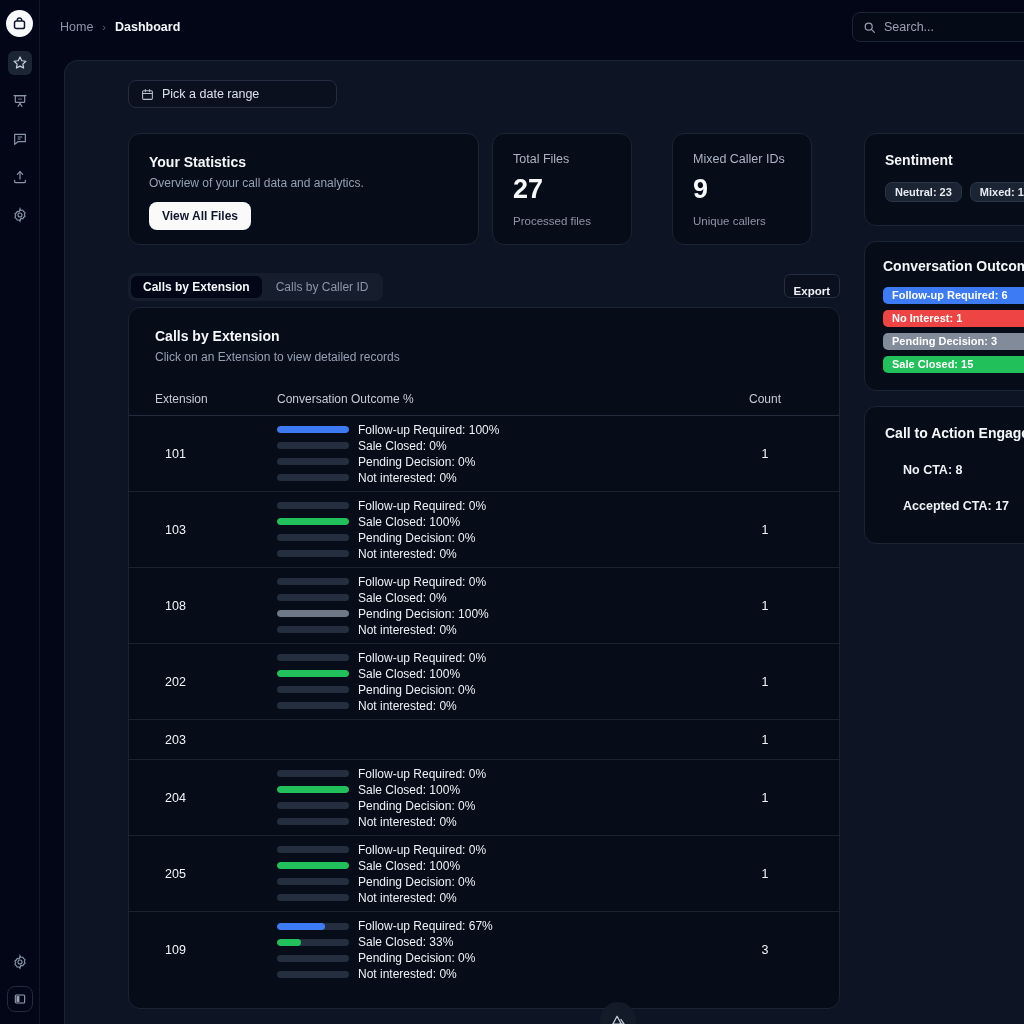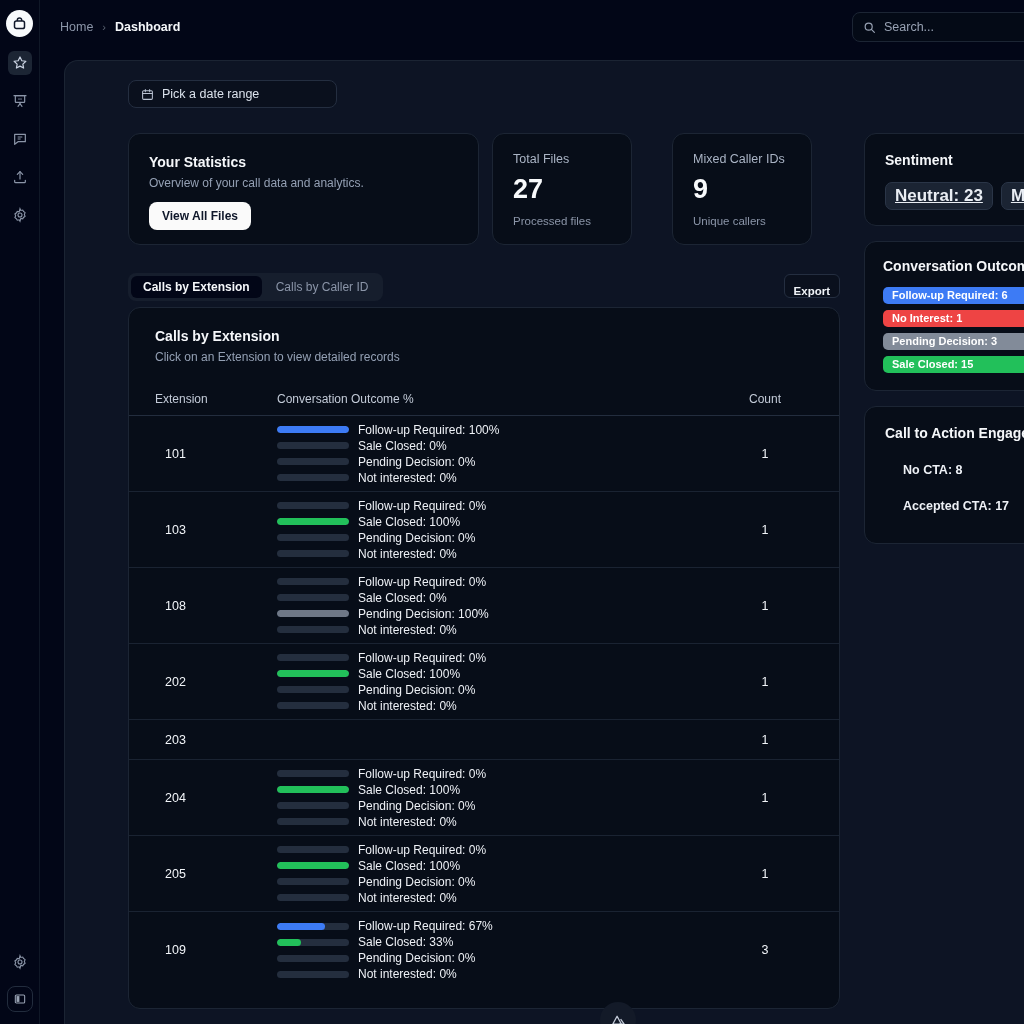--- a/index.html
+++ b/index.html
@@ -77,21 +77,21 @@
   .metric-1 { left:427px; top:72px; }
   .metric-2 { left:607px; top:72px; }
   .metric-label { font-size:12.5px; color:#aab4c5; }
   .metric-value { font-size:27px; font-weight:bold; color:#f8fafc; margin-top:8px; }
   .metric-caption { font-size:11.5px; color:#8b95a8; margin-top:10px; }
   
   .card-sentiment { left:799px; top:72px; width:240px; height:93px; padding:18px 20px; }
   .badge-row { display:flex; gap:8px; margin-top:14px; white-space:nowrap; }
   .badge {
     background:#1b2433; border:1px solid #2a3547; border-radius:7px;
-    font-size:17px; font-weight:bold; color:#e9edf3; padding:3px 9px;text-decoration:underline;
+    font-size:11px; font-weight:bold; color:#e9edf3; padding:3px 9px;
   }
   .card-outcome { left:799px; top:180px; width:240px; height:150px; padding:16px 18px; }
   .pill-stack { display:flex; flex-direction:column; gap:6px; margin-top:13px; }
   .pill {
     height:17px; border-radius:5px; color:#ffffff; font-size:11px; font-weight:bold;
     line-height:17px; padding-left:9px; width:235px;
   }
   .card-cta { left:799px; top:345px; width:240px; height:138px; padding:18px 20px; }
   .cta-item { font-size:12.5px; font-weight:bold; color:#eef1f6; margin-top:22px; margin-left:18px; }
   

